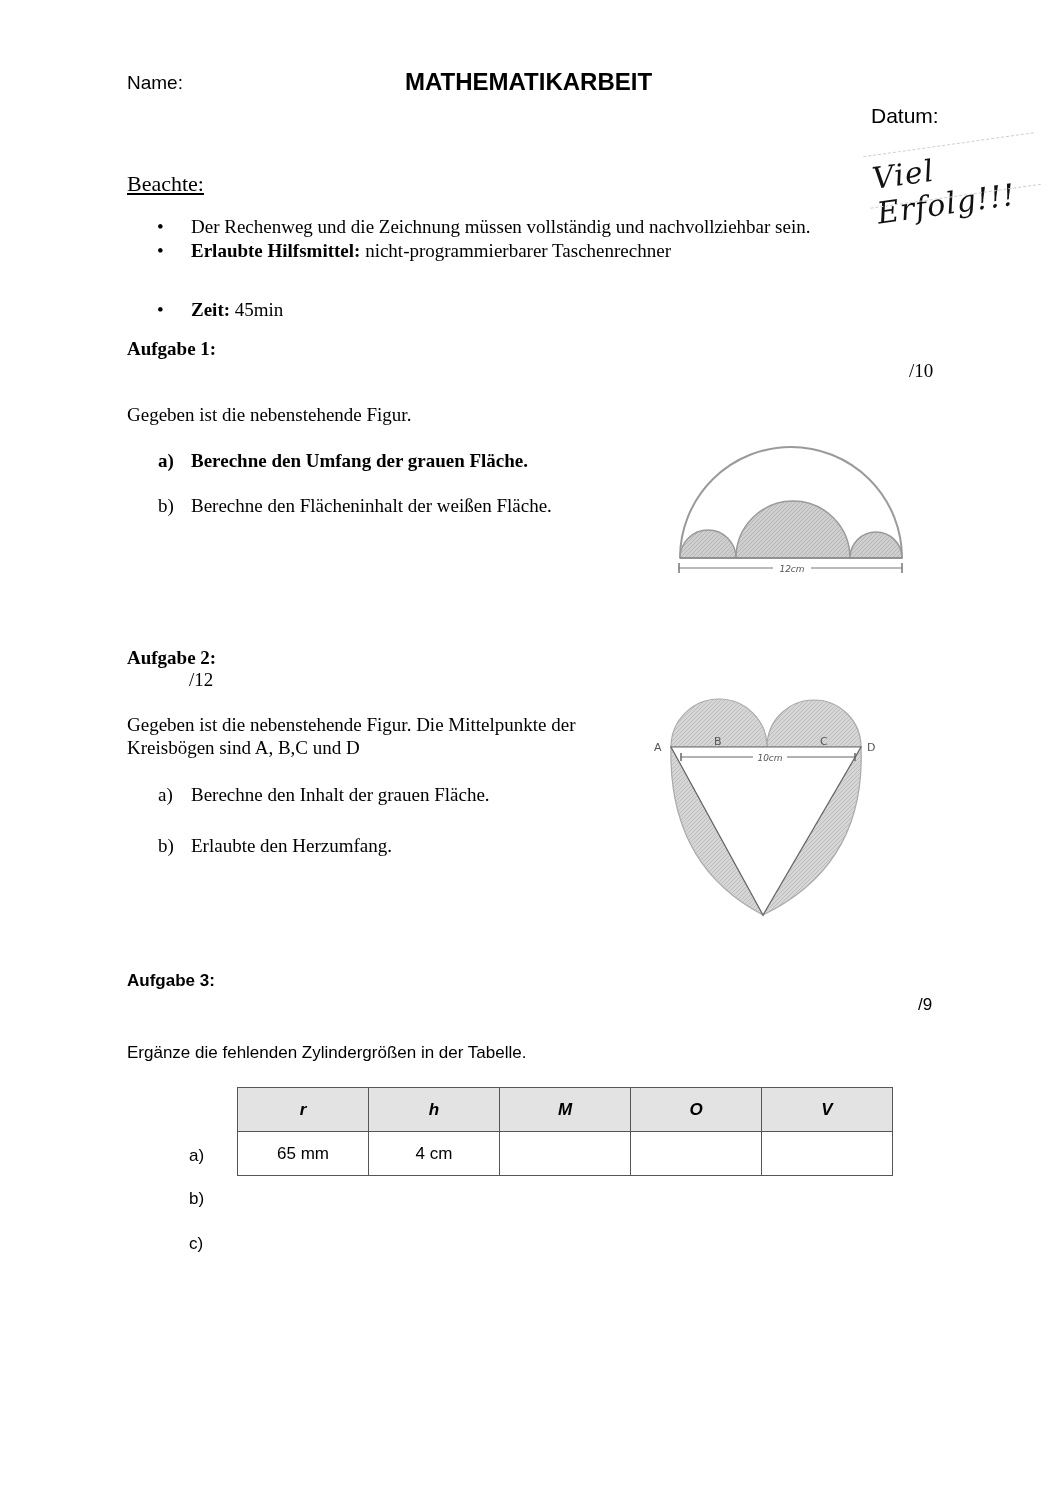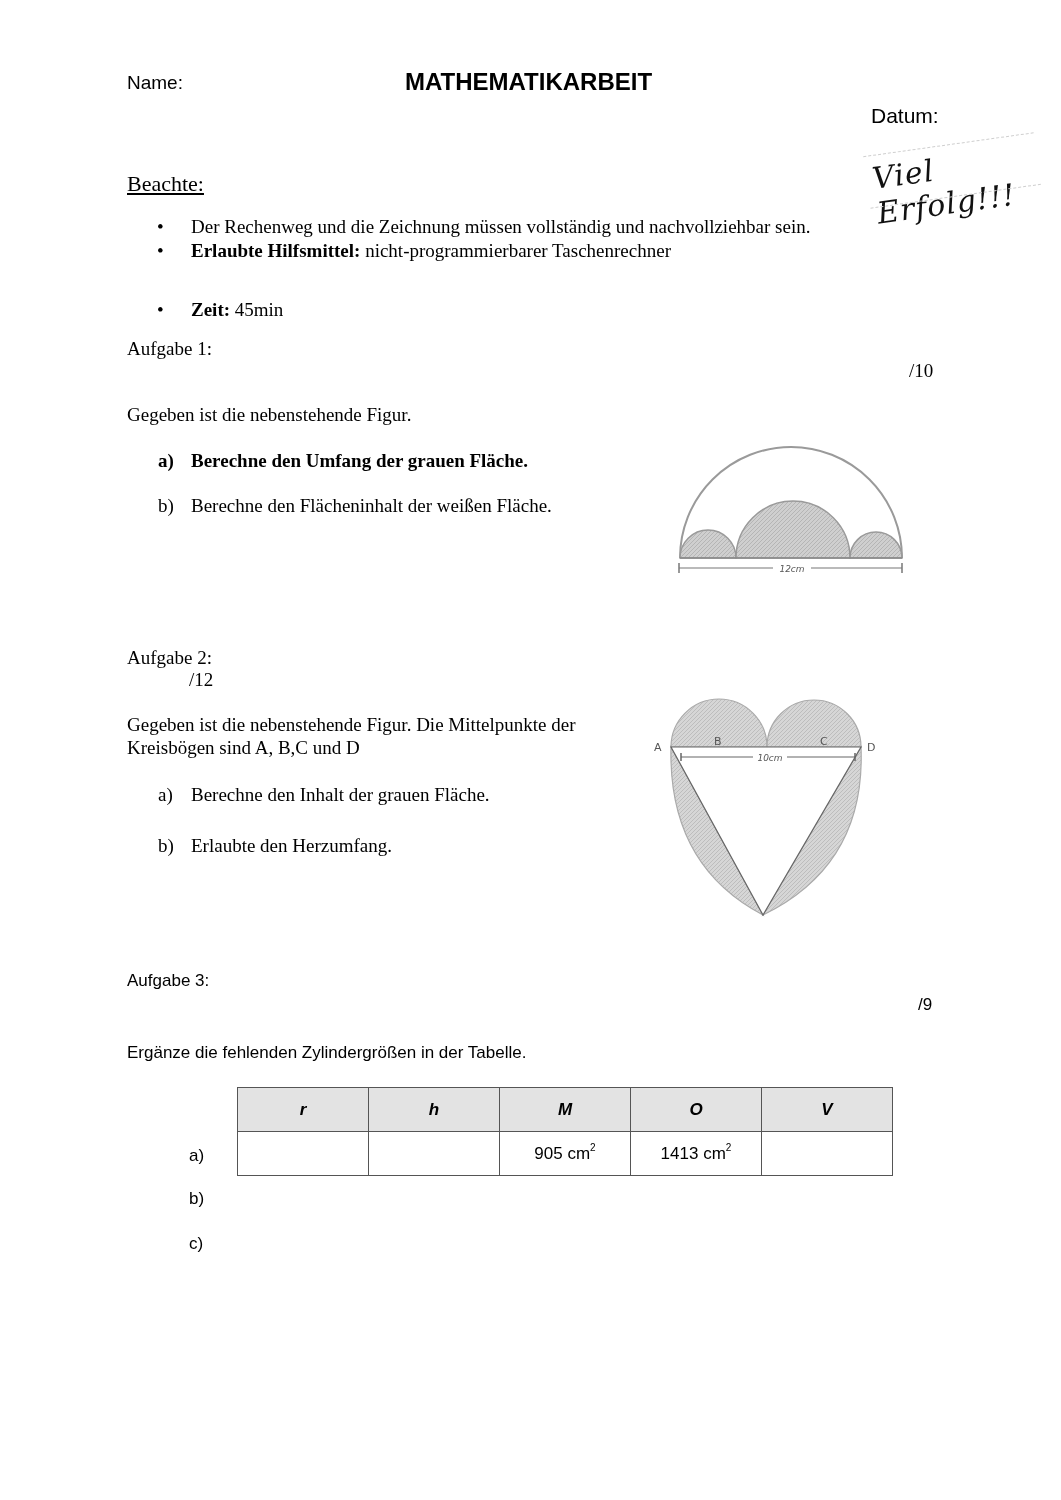--- a/index.html
+++ b/index.html
@@ -14,21 +14,21 @@
 
     #erfolg { left: 866px; top: 140px; width: 172px; height: 60px; transform: rotate(-8deg); transform-origin: center; }
     #erfolg span { font-family: "DejaVu Serif", serif; font-style: italic; font-size: 30px; color: #111; letter-spacing: 1px; }
     #erfolg .dash { position: absolute; left: 0; right: 0; border-top: 1px dashed #cfcfcf; }
 
     #beachte { left: 127px; top: 171px; font-size: 22px; text-decoration: underline; text-align: right; }
     .bul { left: 157px; font-size: 19px; }
     .bul .dot { display: inline-block; width: 34px; }
     b { font-weight: bold; }
 
-    .task-h { font-size: 19px; font-weight: normal; text-align: center; }
+    .task-h { font-size: 19px; font-weight: bold; text-align: center; }
     .points { font-size: 19px; }
     .para { font-size: 19px; }
     .sub { left: 158px; font-size: 19px; }
     .sub .lbl { display: inline-block; width: 33px; }
 
     table.zyl { border-collapse: collapse; position: absolute; left: 237px; top: 1087px; }
     table.zyl td, table.zyl th { border: 1.5px solid #555; width: 130px; height: 43px; text-align: center; font-size: 17px; padding: 0; }
     table.zyl th { background: #e3e3e3; font-style: italic; font-weight: bold; }
     .rowlbl { font-size: 17px; }
     sup { font-size: 10px; vertical-align: top; position: relative; top: -2px; }
@@ -137,20 +137,20 @@
     <tr>
       <th>r</th>
       <th>h</th>
       <th>M</th>
       <th>O</th>
       <th>V</th>
     </tr>
   </thead>
   <tbody>
     <tr>
+      <td><span>65 mm</span><sup></sup></td>
+      <td><span>4 cm</span><sup></sup></td>
       <td><span></span><sup></sup></td>
       <td><span></span><sup></sup></td>
-      <td><span>905 cm</span><sup>2</sup></td>
-      <td><span>1413 cm</span><sup>2</sup></td>
       <td><span></span><sup></sup></td>
     </tr>
   </tbody>
 </table>
 
 </body></html>

